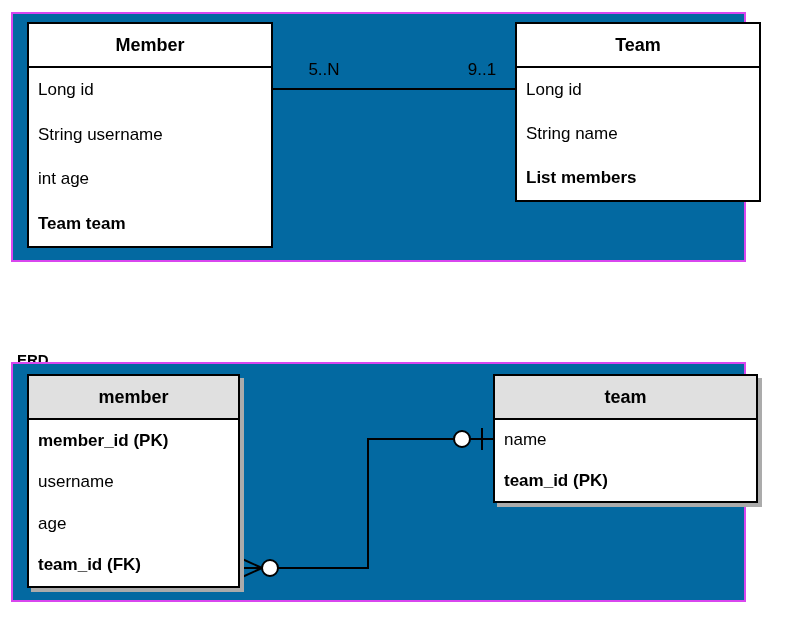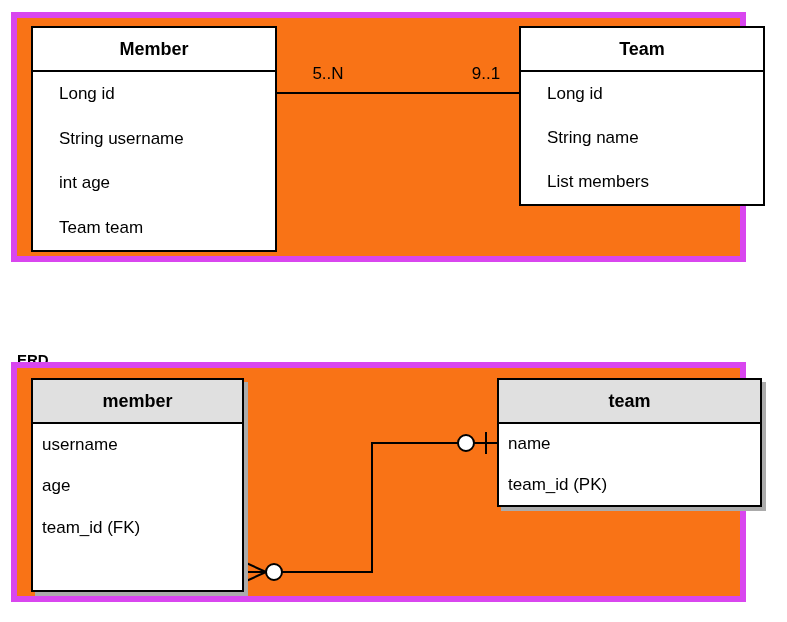--- a/index.html
+++ b/index.html
@@ -9,50 +9,50 @@
     height: 622px;
     background: #ffffff;
     font-family: "Liberation Sans", sans-serif;
     color: #000000;
     overflow: hidden;
   }
   .panel {
     position: absolute;
     left: 11px;
     width: 735px;
-    border: 6px solid #d946ef;
-    background: #f97316;
+    border: 2px solid #d946ef;
+    background: #0369a1;
     box-sizing: border-box;
   }
   #uml-panel { top: 12px; height: 250px; }
   #erd-panel { top: 362px; height: 240px; }
 
   
   .uml-class {
     position: absolute;
     border: 2px solid #000;
     background: #fff;
     box-sizing: border-box;
   }
   .uml-class.member { left: 14px; top: 8px; width: 246px; height: 226px; }
   .uml-class.team   { left: 502px; top: 8px; width: 246px; height: 180px; }
   .uml-title {
     height: 42px;
     border-bottom: 2px solid #000;
     display: flex; align-items: center; justify-content: center;
     font-weight: bold; font-size: 18px;
   }
-  .uml-attrs { padding-left: 26px; }
+  .uml-attrs { padding-left: 9px; }
   .attr {
     display: flex; align-items: center;
     font-size: 17px;
   }
   .uml-class.member .attr { height: 44.5px; }
   .uml-class.team .attr { height: 44px; }
-  .bold { font-weight: normal; }
+  .bold { font-weight: bold; }
 
   
   .rel-line {
     position: absolute;
     left: 260px; top: 74px; width: 242px; height: 0;
     border-top: 2px solid #000;
   }
   .rel-label {
     position: absolute;
     top: 46px; width: 62px;
@@ -146,20 +146,21 @@
       </g>
 
       <g>
         <circle cx="449" cy="75" r="8" fill="#fff" stroke="#000" stroke-width="2"></circle>
         <line x1="469" y1="64" x2="469" y2="86" stroke="#000" stroke-width="2"></line>
       </g>
     </svg>
 
     <div class="erd-table member">
       <div class="erd-header">member</div>
+      <div class="erd-row bold">member_id (PK)</div>
       <div class="erd-row">username</div>
       <div class="erd-row">age</div>
       <div class="erd-row bold">team_id (FK)</div>
     </div>
 
     <div class="erd-table team">
       <div class="erd-header">team</div>
       <div class="erd-row">name</div>
       <div class="erd-row bold">team_id (PK)</div>
     </div>

